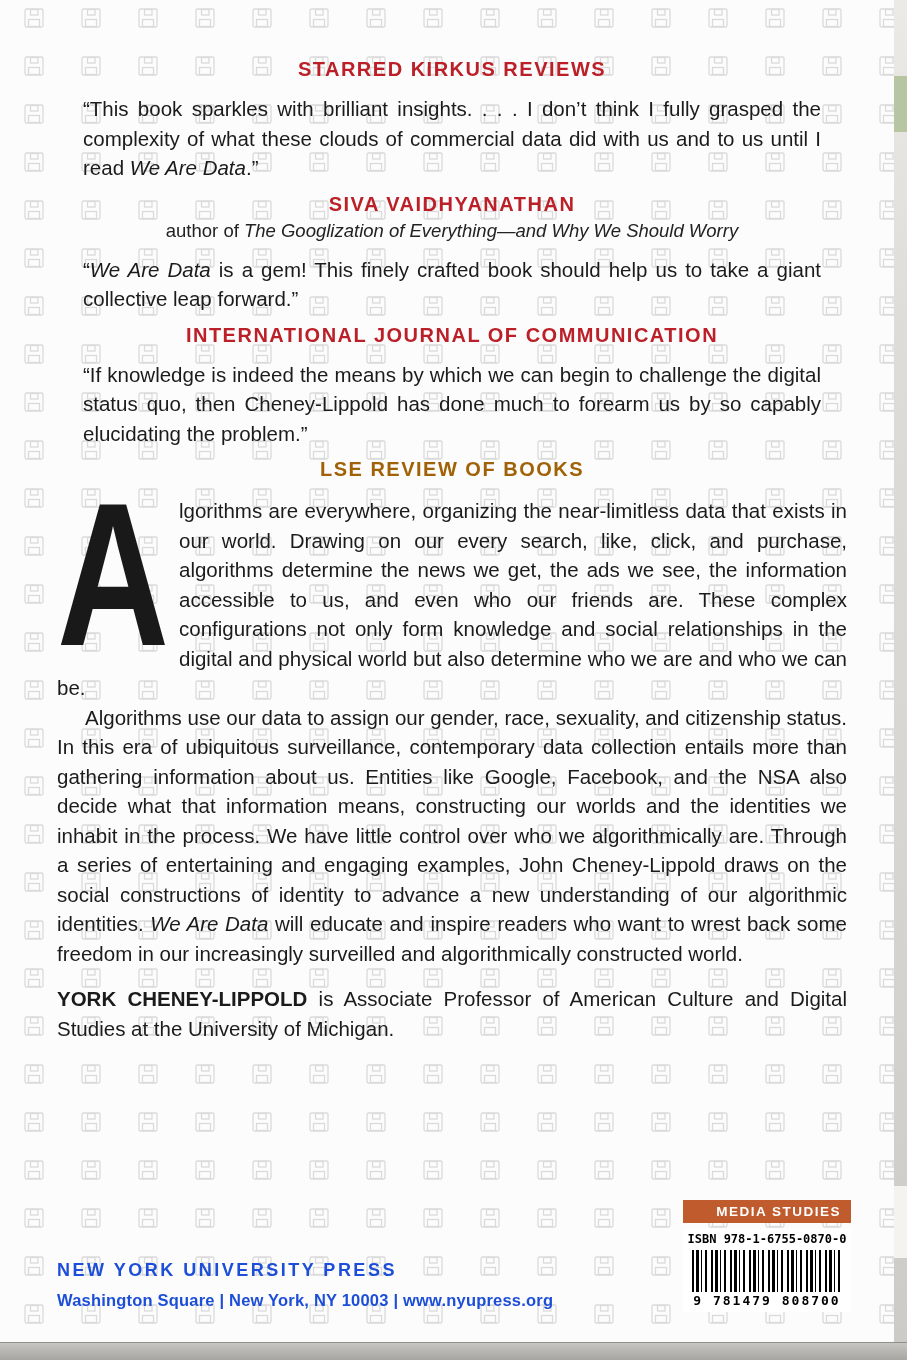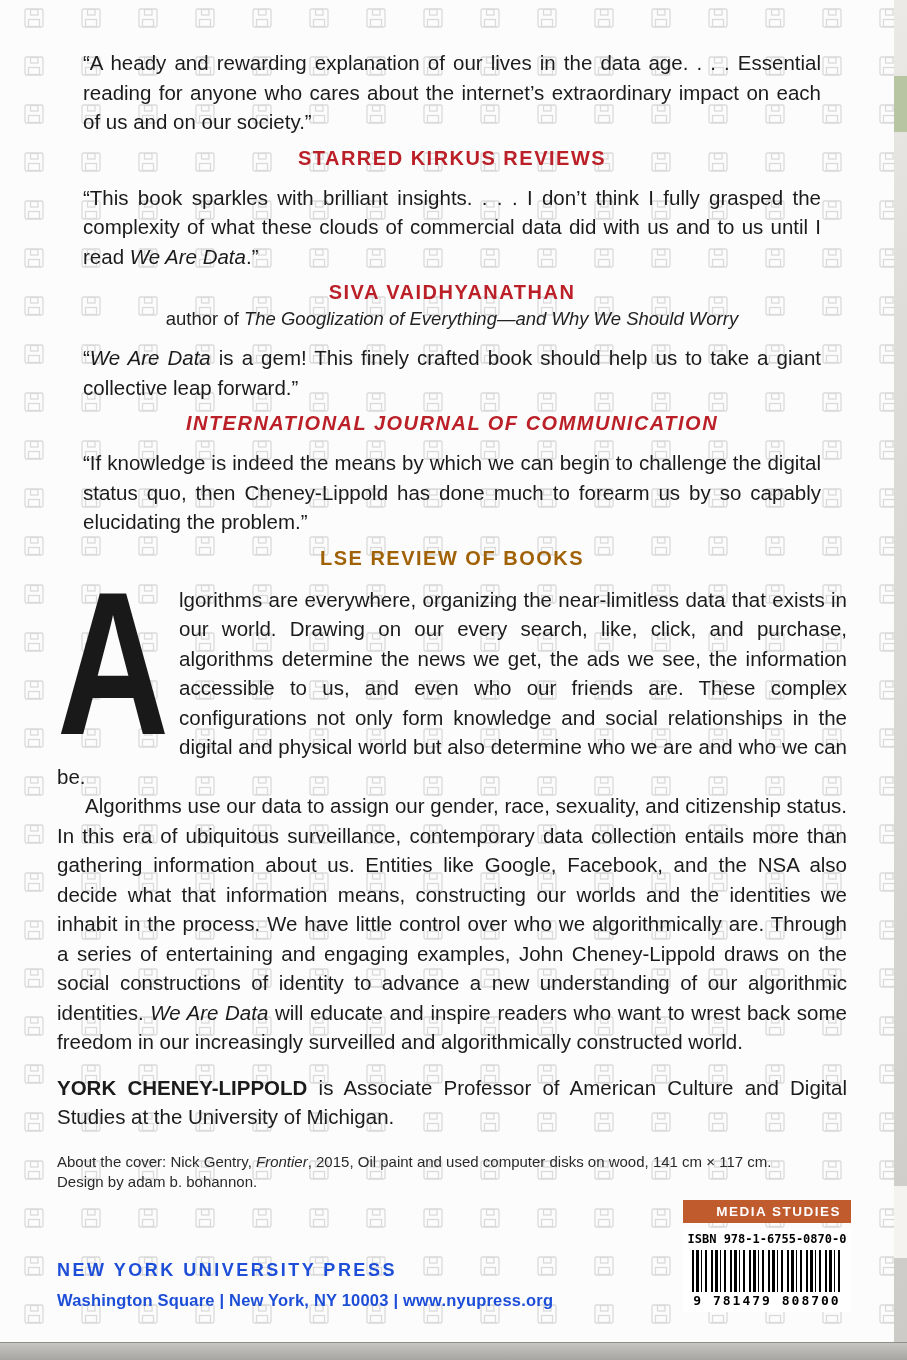--- a/index.html
+++ b/index.html
@@ -2311,42 +2311,40 @@
         </svg></span>
       <span style="position: absolute; left: 879px; top: 1304px; line-height: 0;"><svg width="20" height="20" viewBox="0 0 20 20" fill="none" stroke="#dadada" stroke-width="1.3">
           <rect x="1" y="1" width="18" height="18" rx="1.5"></rect>
           <rect x="6.5" y="1.5" width="7.5" height="5.5"></rect>
           <rect x="4.5" y="11.5" width="11" height="7"></rect>
         </svg></span>
     </div>
 
   <div class="content">
 
-    <p class="quote"><span>“A heady and rewarding explanation of our lives in the data age. . . . Essential reading for anyone who cares about the internet’s extraordinary impact on each of us and on our society.”</span><i></i><span></span></p>
     <p class="attr" style="color: rgb(187, 31, 39);">STARRED KIRKUS REVIEWS</p>
 
     <p class="quote"><span>“This book sparkles with brilliant insights. . . . I don’t think I fully grasped the complexity of what these clouds of commercial data did with us and to us until I read </span><i>We Are Data</i><span>.”</span></p>
     <p class="attr" style="color: rgb(187, 31, 39);">SIVA VAIDHYANATHAN</p>
     <p class="subattr"><span>author of </span><i>The Googlization of Everything—and Why We Should Worry</i></p>
 
     <p class="quote"><span>“</span><i>We Are Data</i><span> is a gem! This finely crafted book should help us to take a giant collective leap forward.”</span></p>
-    <p class="attr" style="color: rgb(187, 31, 39); font-style: italic;">INTERNATIONAL JOURNAL OF COMMUNICATION</p>
+    <p class="attr" style="color: rgb(187, 31, 39);">INTERNATIONAL JOURNAL OF COMMUNICATION</p>
 
     <p class="quote"><span>“If knowledge is indeed the means by which we can begin to challenge the digital status quo, then Cheney-Lippold has done much to forearm us by so capably elucidating the problem.”</span><i></i><span></span></p>
     <p class="attr" style="color: #a16207;">LSE REVIEW OF BOOKS</p>
 
     <p class="body first"><svg class="dropcap" width="112" height="148">
           <text x="0" y="146" font-size="205" font-weight="700" textLength="112" lengthAdjust="spacingAndGlyphs" font-family="Liberation Sans, sans-serif" fill="#191919">A</text>
         </svg><span>lgorithms are everywhere, organizing the near-limitless data that exists in our world. Drawing on our every search, like, click, and purchase, algorithms determine the news we get, the ads we see, the information accessible to us, and even who our friends are. These complex configurations not only form knowledge and social relationships in the digital and physical world but also determine who we are and who we can be.</span></p>
 
     <p class="body indent"><span>Algorithms use our data to assign our gender, race, sexuality, and citizenship status. In this era of ubiquitous surveillance, contemporary data collection entails more than gathering information about us. Entities like Google, Facebook, and the NSA also decide what that information means, constructing our worlds and the identities we inhabit in the process. We have little control over who we algorithmically are. Through a series of entertaining and engaging examples, John Cheney-Lippold draws on the social constructions of identity to advance a new understanding of our algorithmic identities. </span><i>We Are Data</i><span> will educate and inspire readers who want to wrest back some freedom in our increasingly surveilled and algorithmically constructed world.</span></p>
 
     <p class="body bio"><b>YORK CHENEY-LIPPOLD</b><span> is Associate Professor of American Culture and Digital Studies at the University of Michigan.</span></p>
 
-    <p class="covernote"><span>About the cover: Nick Gentry, </span><i>Frontier</i><span>, 2015, Oil paint and used computer disks on wood, 141 cm × 117 cm.</span><br><span>Design by adam b. bohannon.</span></p>
 
   </div>
 
   <div class="category" style="background: rgb(191, 91, 45);">MEDIA STUDIES</div>
 
   <div class="barcode">
     <div class="isbn">ISBN 978-1-6755-0870-0</div>
     <div class="bars"></div>
     <div class="digits">9 781479 808700</div>
   </div>

